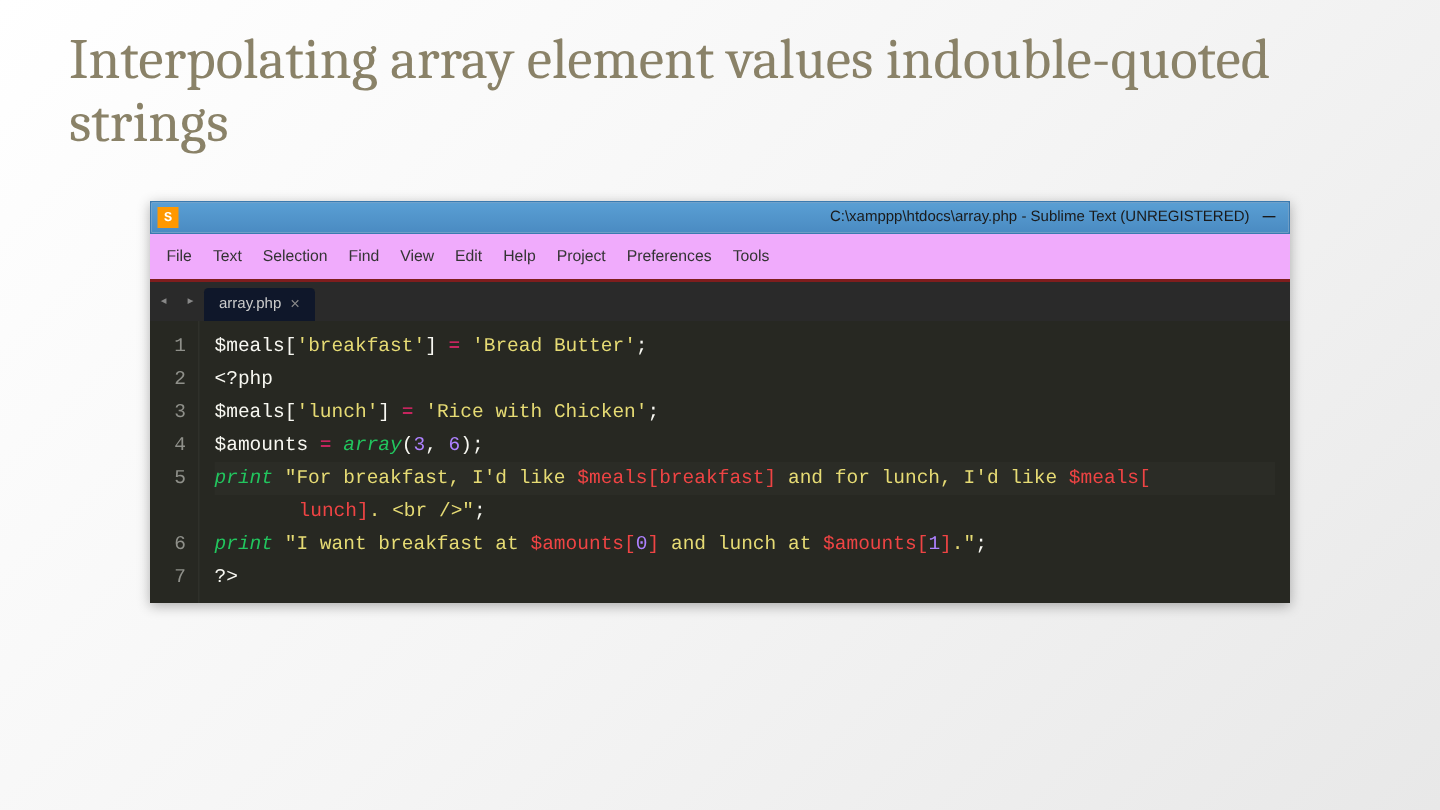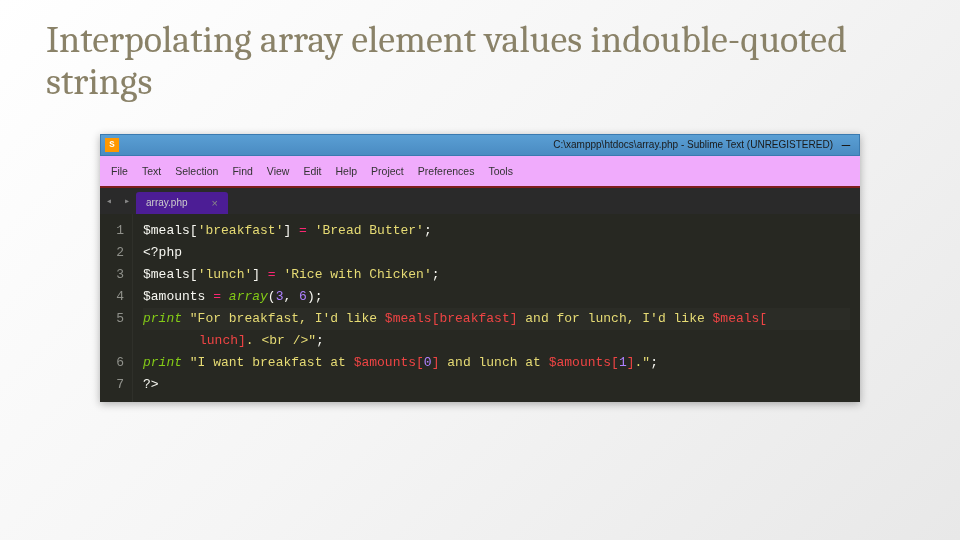--- a/index.html
+++ b/index.html
@@ -89,32 +89,32 @@
   .tab-nav {
     width: 18px;
     height: 26px;
     display: flex;
     align-items: center;
     justify-content: center;
     color: #888;
     font-size: 10px;
   }
   .tab {
-    background: #4c1d95;
+    background: #0f172a;
     height: 22px;
     padding: 0 10px;
     display: flex;
     align-items: center;
     color: #ccc;
     font-size: 10px;
     font-family: 'Segoe UI', Tahoma, sans-serif;
     border-top-left-radius: 3px;
     border-top-right-radius: 3px;
     margin-top: 4px;
-    gap: 24px;
+    gap: 6px;
     justify-content: center;
   }
   .tab-close {
     color: #888;
     font-size: 11px;
   }
   .code-area {
     background: #272822;
     display: flex;
     min-height: 180px;
@@ -146,21 +146,21 @@
     white-space: pre;
     color: #f8f8f2;
   }
   .code-line.indent {
     padding-left: 56px;
   }
   .c-tag { color: #f8f8f2; }
   .c-var { color: #f8f8f2; }
   .c-str { color: #e6db74; }
   .c-op { color: #f92672; }
-  .c-func { color: #84cc16; font-style: italic; }
+  .c-func { color: #22c55e; font-style: italic; }
   .c-num { color: #ae81ff; }
   .c-interp { color: #ef4444; }
   .highlight-line {
     background: rgba(255,255,255,0.02);
   }
 </style>
 </head>
 <body>
 
 <div class="slide">

